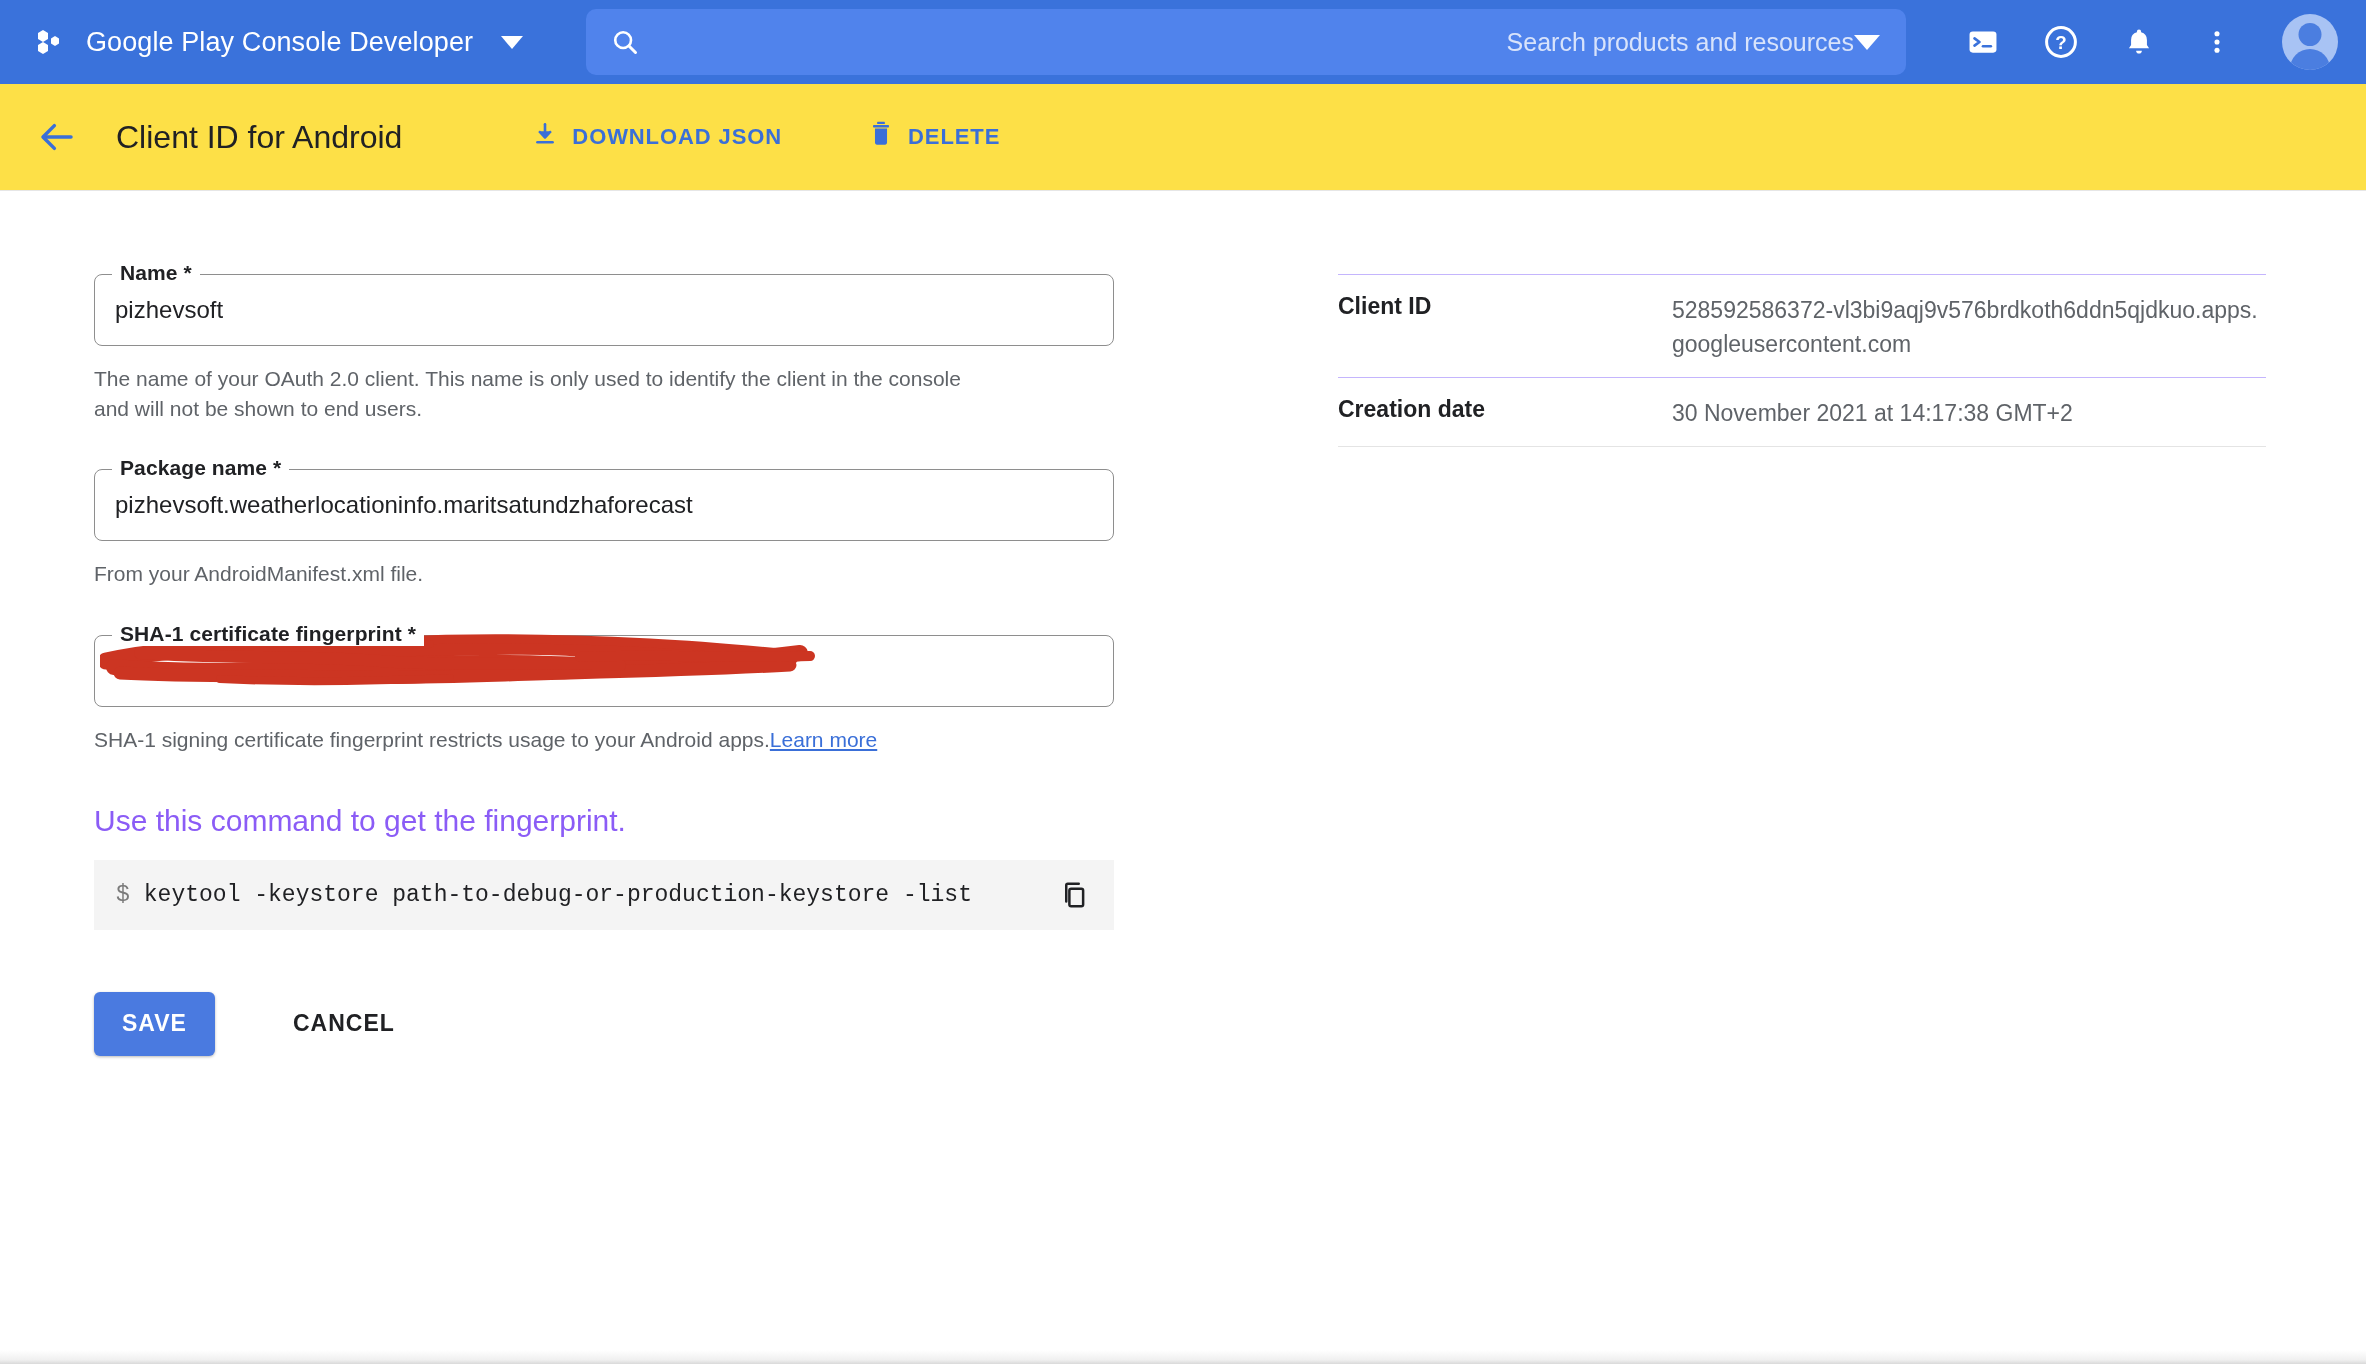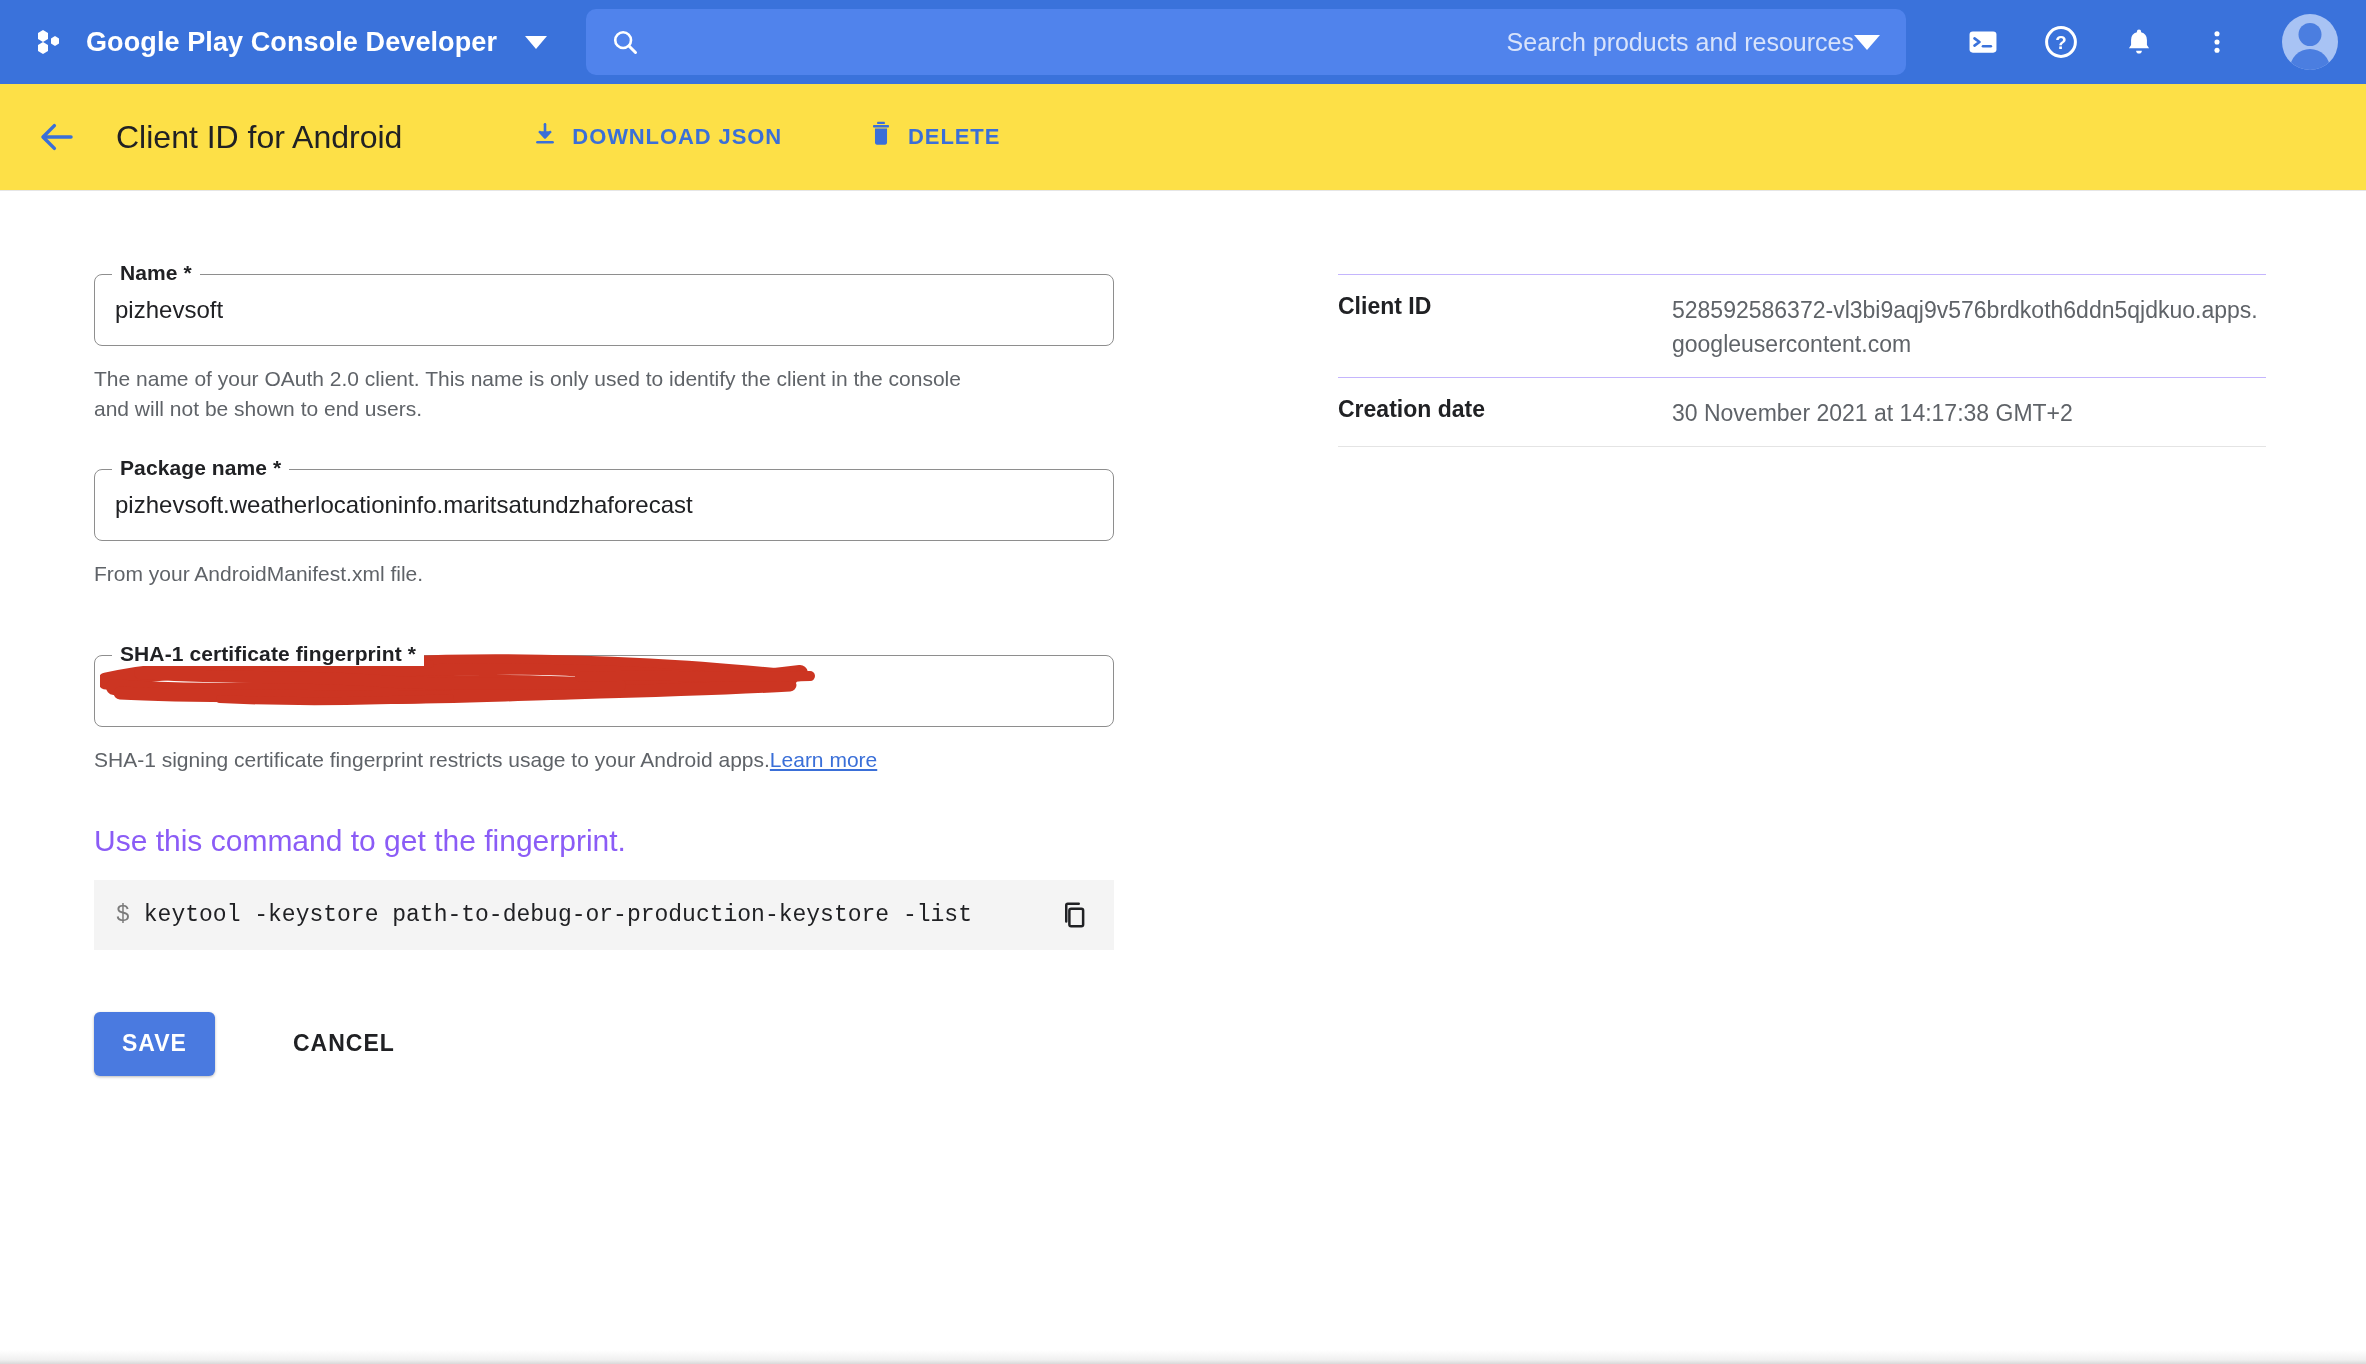--- a/index.html
+++ b/index.html
@@ -12,21 +12,21 @@
   .page { position: relative; width: 2366px; height: 1364px; background:#fff; }
 
   
   .topbar {
     position: absolute; left:0; top:0; width:2366px; height:84px;
     background:#3a72db;
     display:flex; align-items:center;
   }
   .brand {
     display:flex; align-items:center; gap:18px;
-    padding-left:34px; height:84px; cursor:pointer;font-weight:bold;
+    padding-left:34px; height:84px; cursor:pointer;
   }
   .brand-logo { width:34px; height:34px; position:relative; flex:0 0 auto; }
   .brand-title {
     color:#ffffff; font-size:27px; letter-spacing:.1px; white-space:nowrap;
   }
   .brand-caret {
     width:0;height:0;border-left:11px solid transparent;border-right:11px solid transparent;
     border-top:13px solid #ffffff; margin-left:10px;
   }
   .searchwrap {
@@ -255,21 +255,21 @@
       <div class="helper">The name of your OAuth 2.0 client. This name is only used to identify the client in the console and will not be shown to end users.</div>
 
       <div class="mfield" style="margin-top:44px;">
         <div class="box">
           <input class="val" type="text" value="pizhevsoft.weatherlocationinfo.maritsatundzhaforecast" style="">
         </div>
         <span class="legend">Package name *</span>
       </div>
       <div class="helper">From your AndroidManifest.xml file.</div>
 
-      <div class="mfield" style="margin-top:66px;">
+      <div class="mfield" style="margin-top:46px;">
         <div class="box">
           <input class="val" type="text" value="" style="">
           <span class="redact">
             <svg width="720" height="56" viewBox="0 0 720 56" preserveAspectRatio="none">
               <g fill="none" stroke="#cc3522" stroke-linecap="round" stroke-linejoin="round">
                 <path d="M6 30 C 70 16, 150 14, 230 18 C 300 22, 380 12, 460 16 C 540 20, 610 28, 690 26" stroke-width="17"></path>
                 <path d="M700 22 C 620 32, 540 36, 450 33 C 360 30, 270 34, 180 38 C 120 41, 60 40, 14 36" stroke-width="16"></path>
                 <path d="M20 42 C 90 46, 170 44, 250 46 C 320 48, 390 44, 470 42 C 545 40, 620 38, 690 34" stroke-width="13"></path>
                 <path d="M300 10 C 380 6, 470 8, 550 12 C 610 15, 660 20, 700 24" stroke-width="9"></path>
                 <path d="M40 22 C 120 28, 200 24, 280 30 C 360 36, 440 30, 520 34" stroke-width="12"></path>

